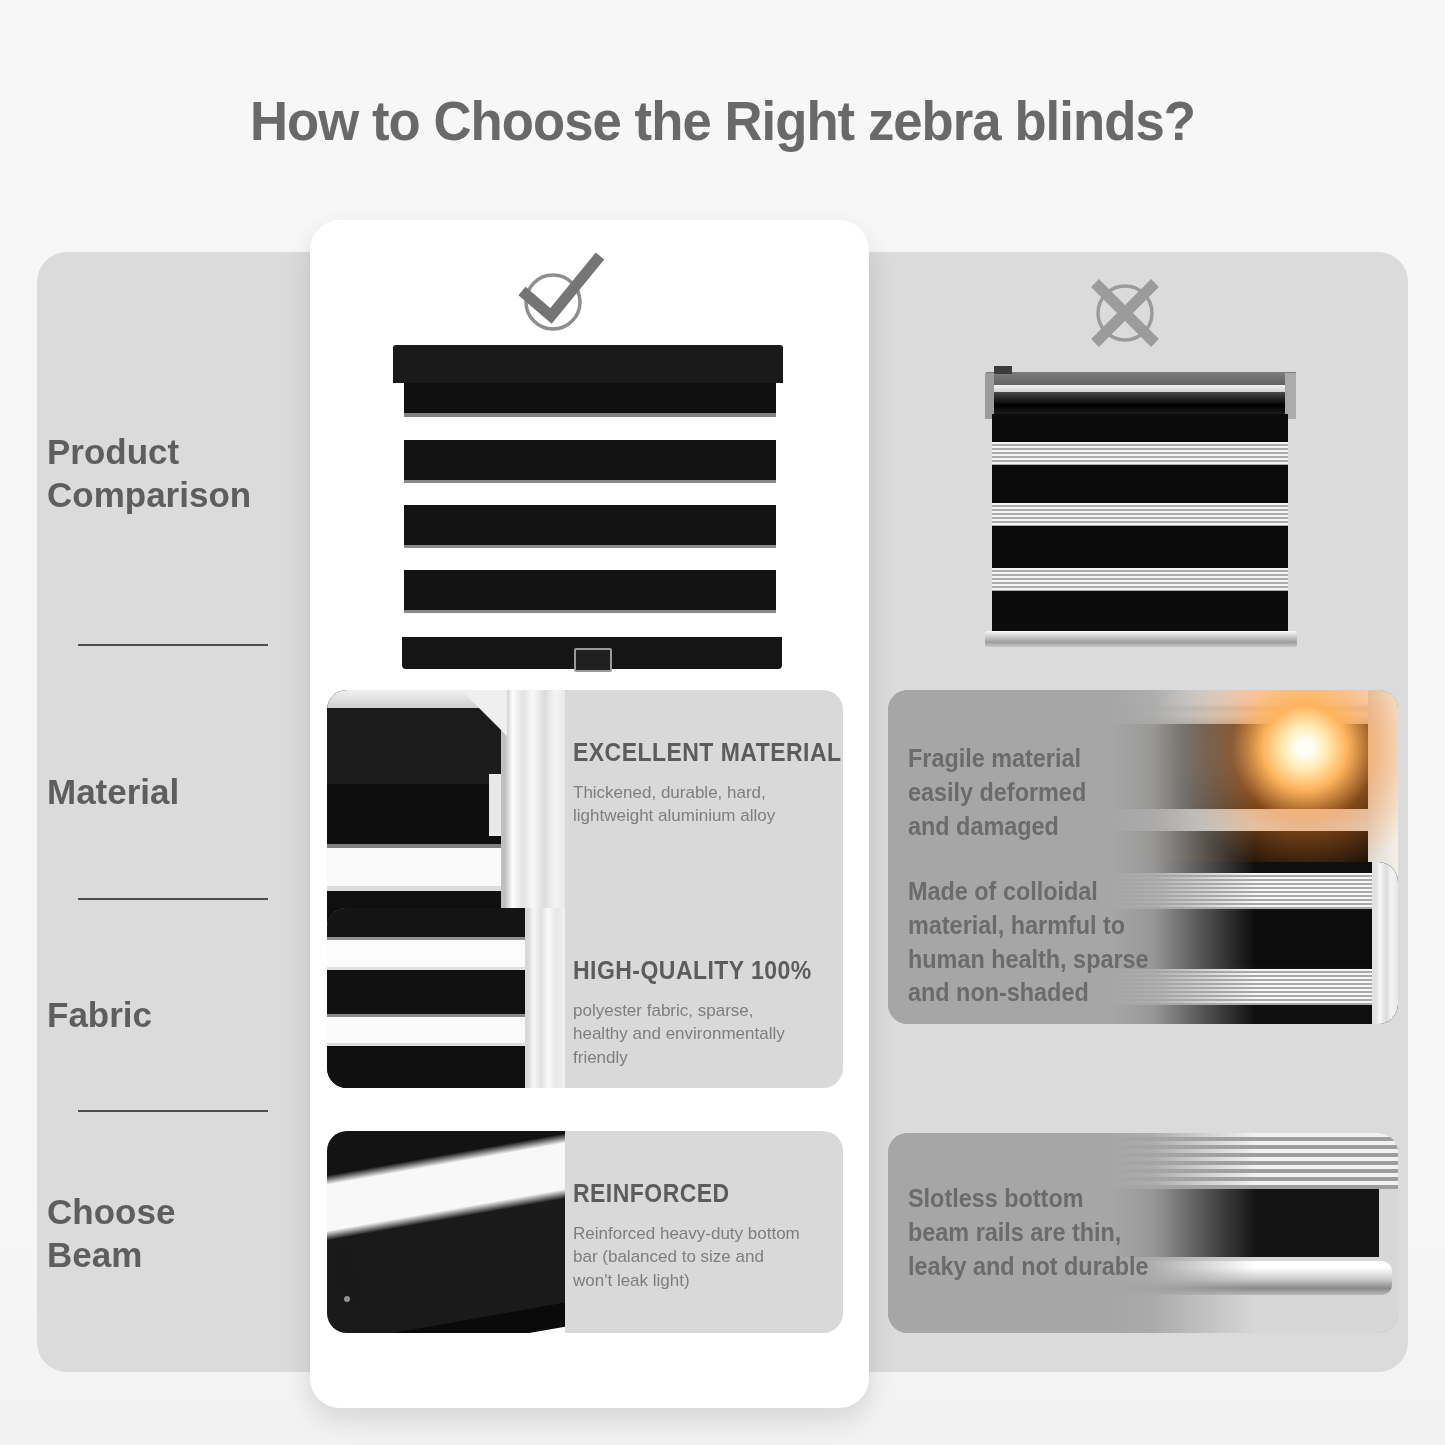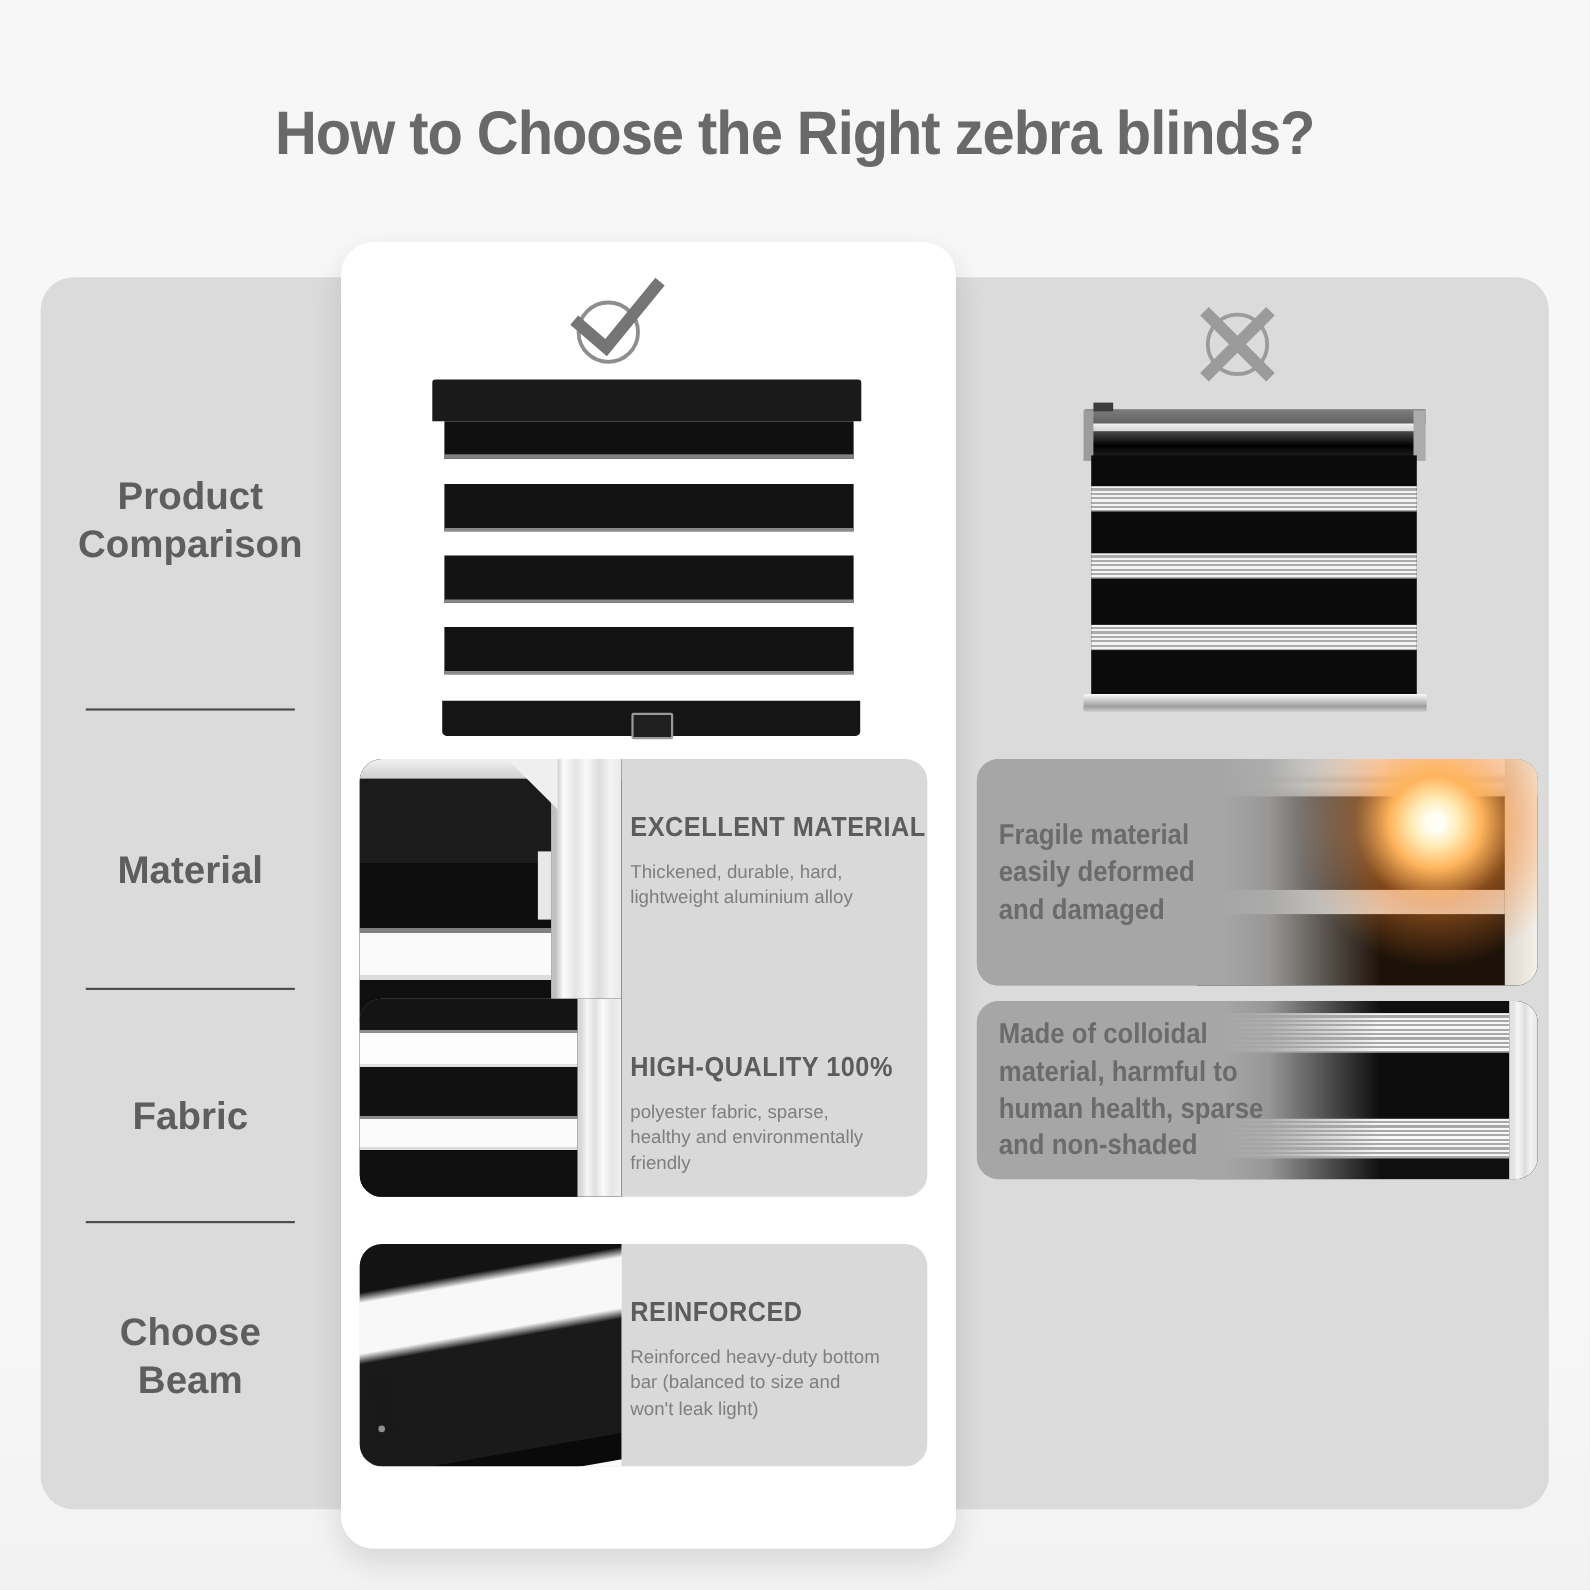--- a/index.html
+++ b/index.html
@@ -10,21 +10,21 @@
   .title{position:absolute;top:88px;left:0;width:100%;text-align:center;
          font-size:56px;font-weight:bold;color:#696969;letter-spacing:-1px;
          transform:scaleX(0.94);transform-origin:center top;}
   
   .panel{position:absolute;left:37px;top:252px;width:1371px;height:1120px;
          background:#dbdbdb;border-radius:30px;z-index:1;}
   .card{position:absolute;left:310px;top:220px;width:559px;height:1188px;
         background:#ffffff;border-radius:30px;z-index:2;
         box-shadow:0 12px 28px rgba(0,0,0,0.12);}
   
-  .lbl{position:absolute;left:47px;width:252px;text-align:center;z-index:3;
+  .lbl{position:absolute;left:47px;width:252px;z-index:3;
        font-size:35px;font-weight:bold;color:#5e5e5e;line-height:1.24;white-space:pre-line;}
   .lbl-pc{top:430px;} .lbl-mat{top:770px;} .lbl-fab{top:993px;} .lbl-bb{top:1190px;}
   .divider{position:absolute;left:78px;width:190px;height:2px;background:#4d4d4d;z-index:3;}
   .d1{top:644px;} .d2{top:898px;} .d3{top:1110px;}
   
   .icon-check{position:absolute;left:500px;top:243px;z-index:4;}
   .icon-cross{position:absolute;left:1066px;top:254px;z-index:4;}
   
   .gb{position:absolute;z-index:4;background:#141414;}
   .gb-valance{left:393px;top:345px;width:390px;height:38px;background:#1a1a1a;border-radius:3px 3px 0 0;}
@@ -72,21 +72,21 @@
   .bb-capL{left:985px;top:373px;width:9px;height:46px;background:#9c9c9c;}
   .bb-capR{left:1285px;top:373px;width:11px;height:46px;background:#ababab;}
   .bb-fabric{left:992px;top:414px;width:296px;height:218px;background:#0b0b0b;}
   .bb-stripe{position:absolute;left:0;width:100%;height:23px;
     background:repeating-linear-gradient(180deg,#f4f4f4 0 2px,#ababab 2px 4px);}
   .bb-st1{top:28px;} .bb-st2{top:89px;} .bb-st3{top:154px;}
   .bb-rail{left:985px;top:631px;width:312px;height:16px;border-radius:2px;
     background:linear-gradient(180deg,#fafafa,#9e9e9e 70%,#c9c9c9);}
   
   .b-row{position:absolute;left:888px;width:510px;background:#a6a6a6;border-radius:20px;overflow:hidden;z-index:4;}
-  .b-r1{top:690px;height:206px;} .b-r2{top:910px;height:162px;} .b-r3{top:1133px;height:200px;}
+  .b-r1{top:690px;height:206px;} .b-r2{top:862px;height:162px;} .b-r3{top:1133px;height:200px;}
   .b-photo{position:absolute;top:0;bottom:0;right:0;width:310px;}
   .b-fade{position:absolute;inset:0;
     background:linear-gradient(90deg,#a6a6a6 0 44%,rgba(166,166,166,0.9) 52%,rgba(166,166,166,0) 72%);}
   .b-text{position:absolute;left:20px;top:50%;z-index:2;
     font-size:26px;font-weight:bold;color:#6b6b6b;line-height:1.3;white-space:pre-line;
     transform:translateY(-50%) scaleX(0.9);transform-origin:left center;}
   
   .p-sun{background:#1d1208;}
   .sun-frame-top{position:absolute;top:0;left:0;right:0;height:34px;
     background:linear-gradient(180deg,#f4f1ec 0 40%,#d8d3ca 55%,#efebe4 70%,#c4beb2 100%);}
@@ -228,14 +228,25 @@
         <div class="sp sp-b3"></div>
         <div class="sp-frame"></div>
     </div>
     <div class="b-fade"></div>
     <div class="b-text">Made of colloidal
 material, harmful to
 human health, sparse
 and non-shaded</div>
   </div>
 
+  <div class="b-row b-r3">
+    <div class="b-photo p-rail">
+      <div class="rail-slats"></div>
+        <div class="rail-fabric"></div>
+        <div class="rail-bar"></div>
+    </div>
+    <div class="b-fade"></div>
+    <div class="b-text">Slotless bottom
+beam rails are thin,
+leaky and not durable</div>
+  </div>
 
 </div>
 
 </body></html>

